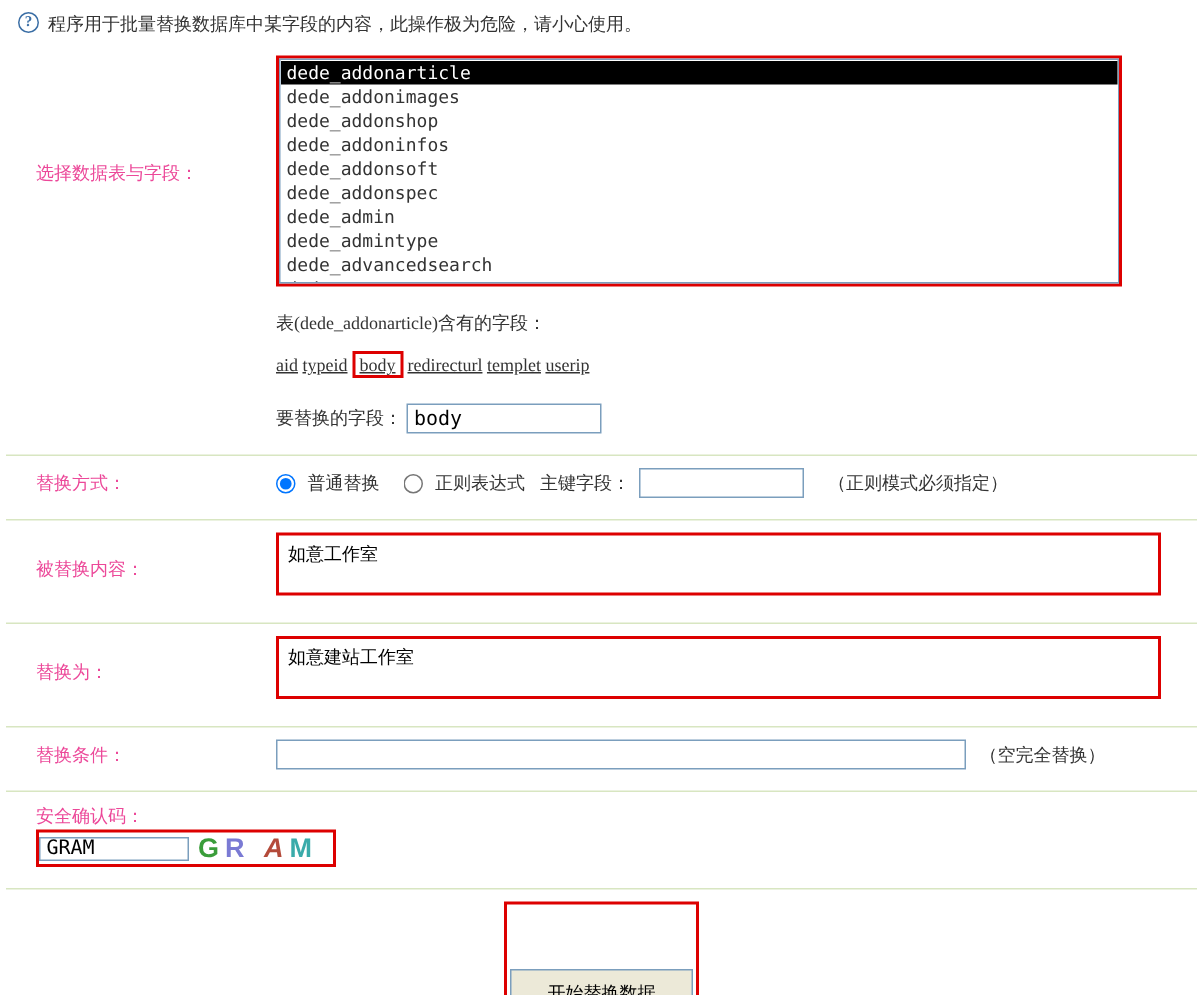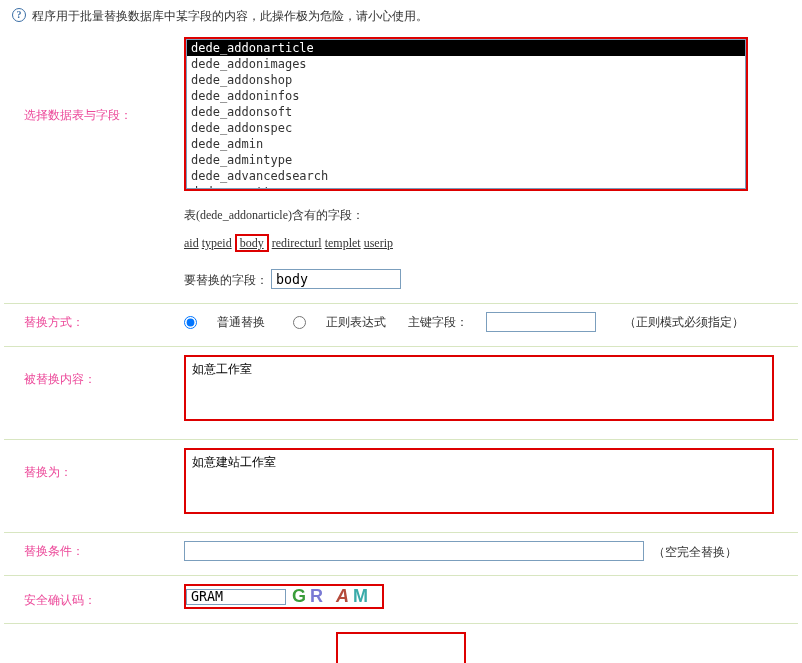--- a/index.html
+++ b/index.html
@@ -13,23 +13,23 @@
 .content-col { flex: 1; }
 .listbox-wrap { border: 2px solid #d00; display: inline-block; position: relative; }
 .listbox { width: 560px; height: 150px; font-family: monospace; font-size: 12px; overflow-y: scroll; border: 1px solid #7b9ebd; background: #fff; }
 .listbox-item { padding: 1px 4px; cursor: pointer; }
 .listbox-item.selected { background: #000000; color: #fff; }
 .fields-line { margin-bottom: 12px; }
 .field-links span { color: #333; cursor: pointer; }
 .field-links span.u { text-decoration: underline; }
 .body-hl { border: 2px solid #d00; padding: 0 3px; }
 .text-input { border: 1px solid #7b9ebd; padding: 2px 4px; font-family: monospace; height: 20px; }
-.radio-row { display: flex; align-items: center; gap: 18px; }
+.radio-row { display: flex; align-items: center; gap: 6px; }
 .radio-row input[type="radio"] { margin-right: 2px; }
-.ta-box { border: 2px solid #d00; width: 590px; height: 66px; padding: 4px 6px; font-family: "SimSun"; font-size: 12px; resize: none; overflow: auto; background: #fff; }
+.ta-box { border: 2px solid #d00; width: 590px; height: 42px; padding: 4px 6px; font-family: "SimSun"; font-size: 12px; resize: none; overflow: auto; background: #fff; }
 .captcha-wrap { display: flex; align-items: center; gap: 0; border: 2px solid #d00; width: 200px; }
 .captcha-input { border: 1px solid #7b9ebd; padding: 2px 4px; font-family: monospace; height: 16px; width: 100px; }
 .captcha-img { font-family: Arial, sans-serif; font-size: 18px; font-weight: bold; letter-spacing: 4px; padding: 0 6px; }
 .captcha-img .g { color: #3a9d3a; }
 .captcha-img .r { color: #7a7ad4; }
 .captcha-img .a1 { color: #b44a3a; font-style: italic; }
 .captcha-img .m { color: #3aabaa; }
 .btn-row { text-align: center; padding: 8px 0; border-bottom: 1px solid #d8e6c1; }
 .btn-hl { border: 2px solid #d00; display: inline-block; padding: 2px; }
 .submit-btn { padding: 7px 24px; font-family: "SimSun"; font-size: 12px; border: 1px solid #7b9ebd; background: #ece9d8; cursor: pointer; margin-top: 41px; }
@@ -119,21 +119,21 @@
     <div class="row" style="align-items:center;">
       <div class="label-col">替换条件：</div>
       <div class="content-col">
         <input type="text" class="text-input" style="width: 460px;" value="">
         <span style="margin-left:6px;">（空完全替换）</span>
       </div>
     </div>
   </div>
 
   <div class="section">
-    <div class="row" style="align-items:flex-end;">
+    <div class="row" style="align-items:flex-start;flex-direction:column;">
       <div class="label-col">安全确认码：</div>
       <div class="content-col">
         <div class="captcha-wrap">
           <input type="text" class="captcha-input" value="GRAM" style="">
           <span class="captcha-img">
             <span class="g">G</span><span class="r">R</span> <span class="a1">A</span><span class="m">M</span>
           </span>
         </div>
       </div>
     </div>

